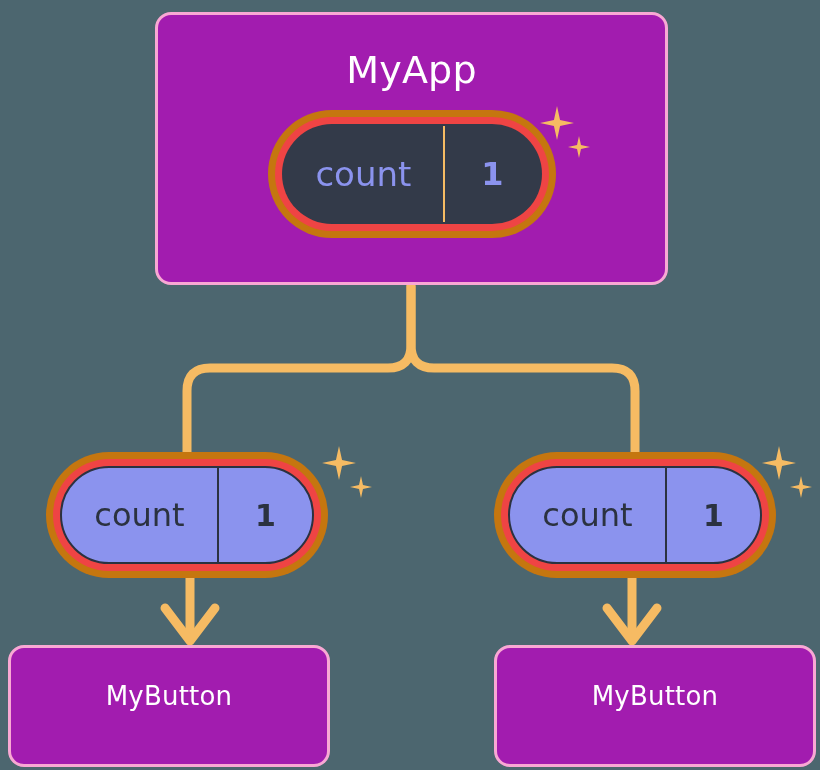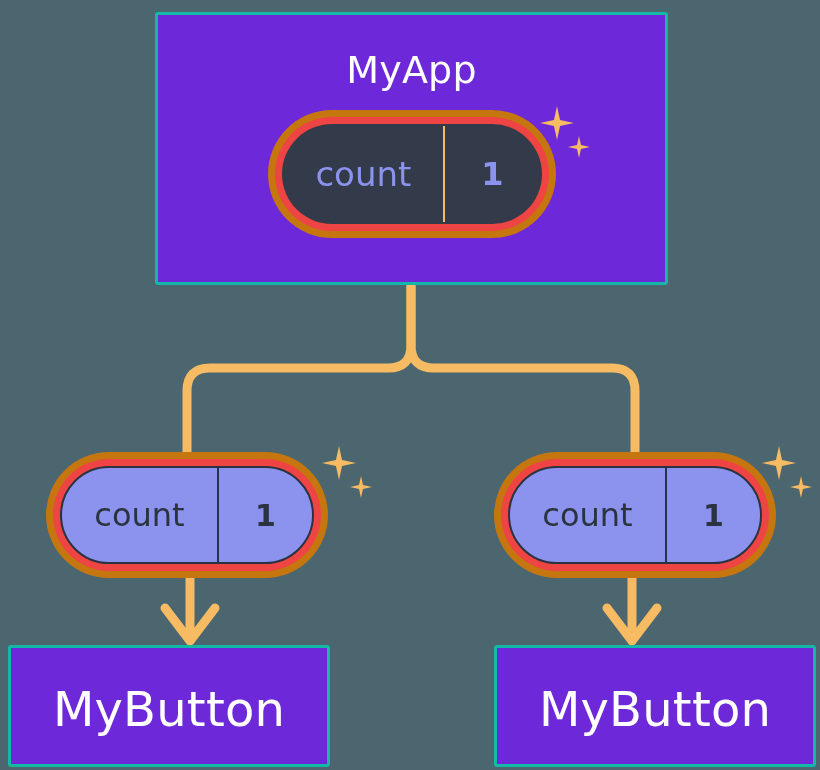--- a/index.html
+++ b/index.html
@@ -27,23 +27,23 @@
     top: 0;
     width: 820px;
     height: 770px;
     pointer-events: none;
   }
 
   
   .card {
     position: absolute;
     box-sizing: border-box;
-    background: #6d28d9;
-    border: 3px solid #14b8a6;
-    border-radius: 3px;
+    background: #a21caf;
+    border: 3px solid #f9a8d4;
+    border-radius: 16px;
   }
   .card-title {
     position: absolute;
     left: 0;
     right: 0;
     text-align: center;
     color: #ffffff;
     font-weight: 400;
     letter-spacing: .2px;
     white-space: nowrap;
@@ -62,21 +62,21 @@
 
   .card-mybutton {
     top: 645px;
     width: 322px;
     height: 122px;
   }
   #card-mybutton-left  { left: 8px; }
   #card-mybutton-right { left: 494px; }
   .card-mybutton .card-title {
     top: 33px;
-    font-size: 48px;
+    font-size: 26px;
   }
 
   
   .pill {
     position: absolute;
     box-sizing: border-box;
     border-radius: 999px;
     
     background: #c5760f;
     padding: 7px;

